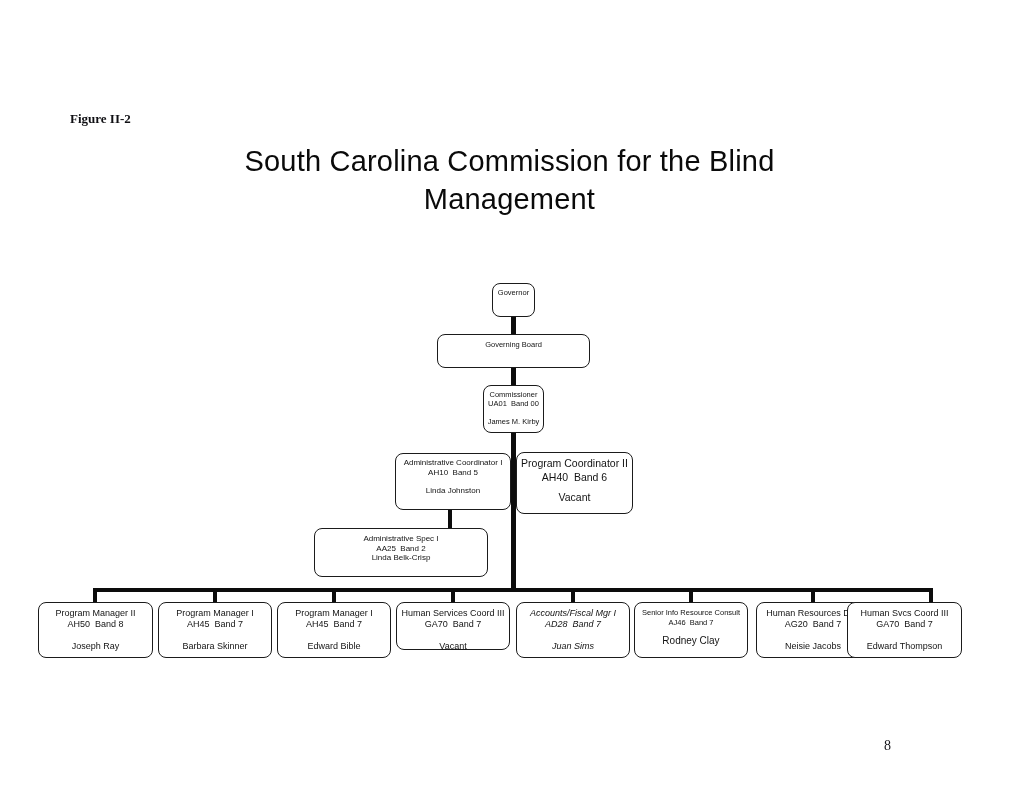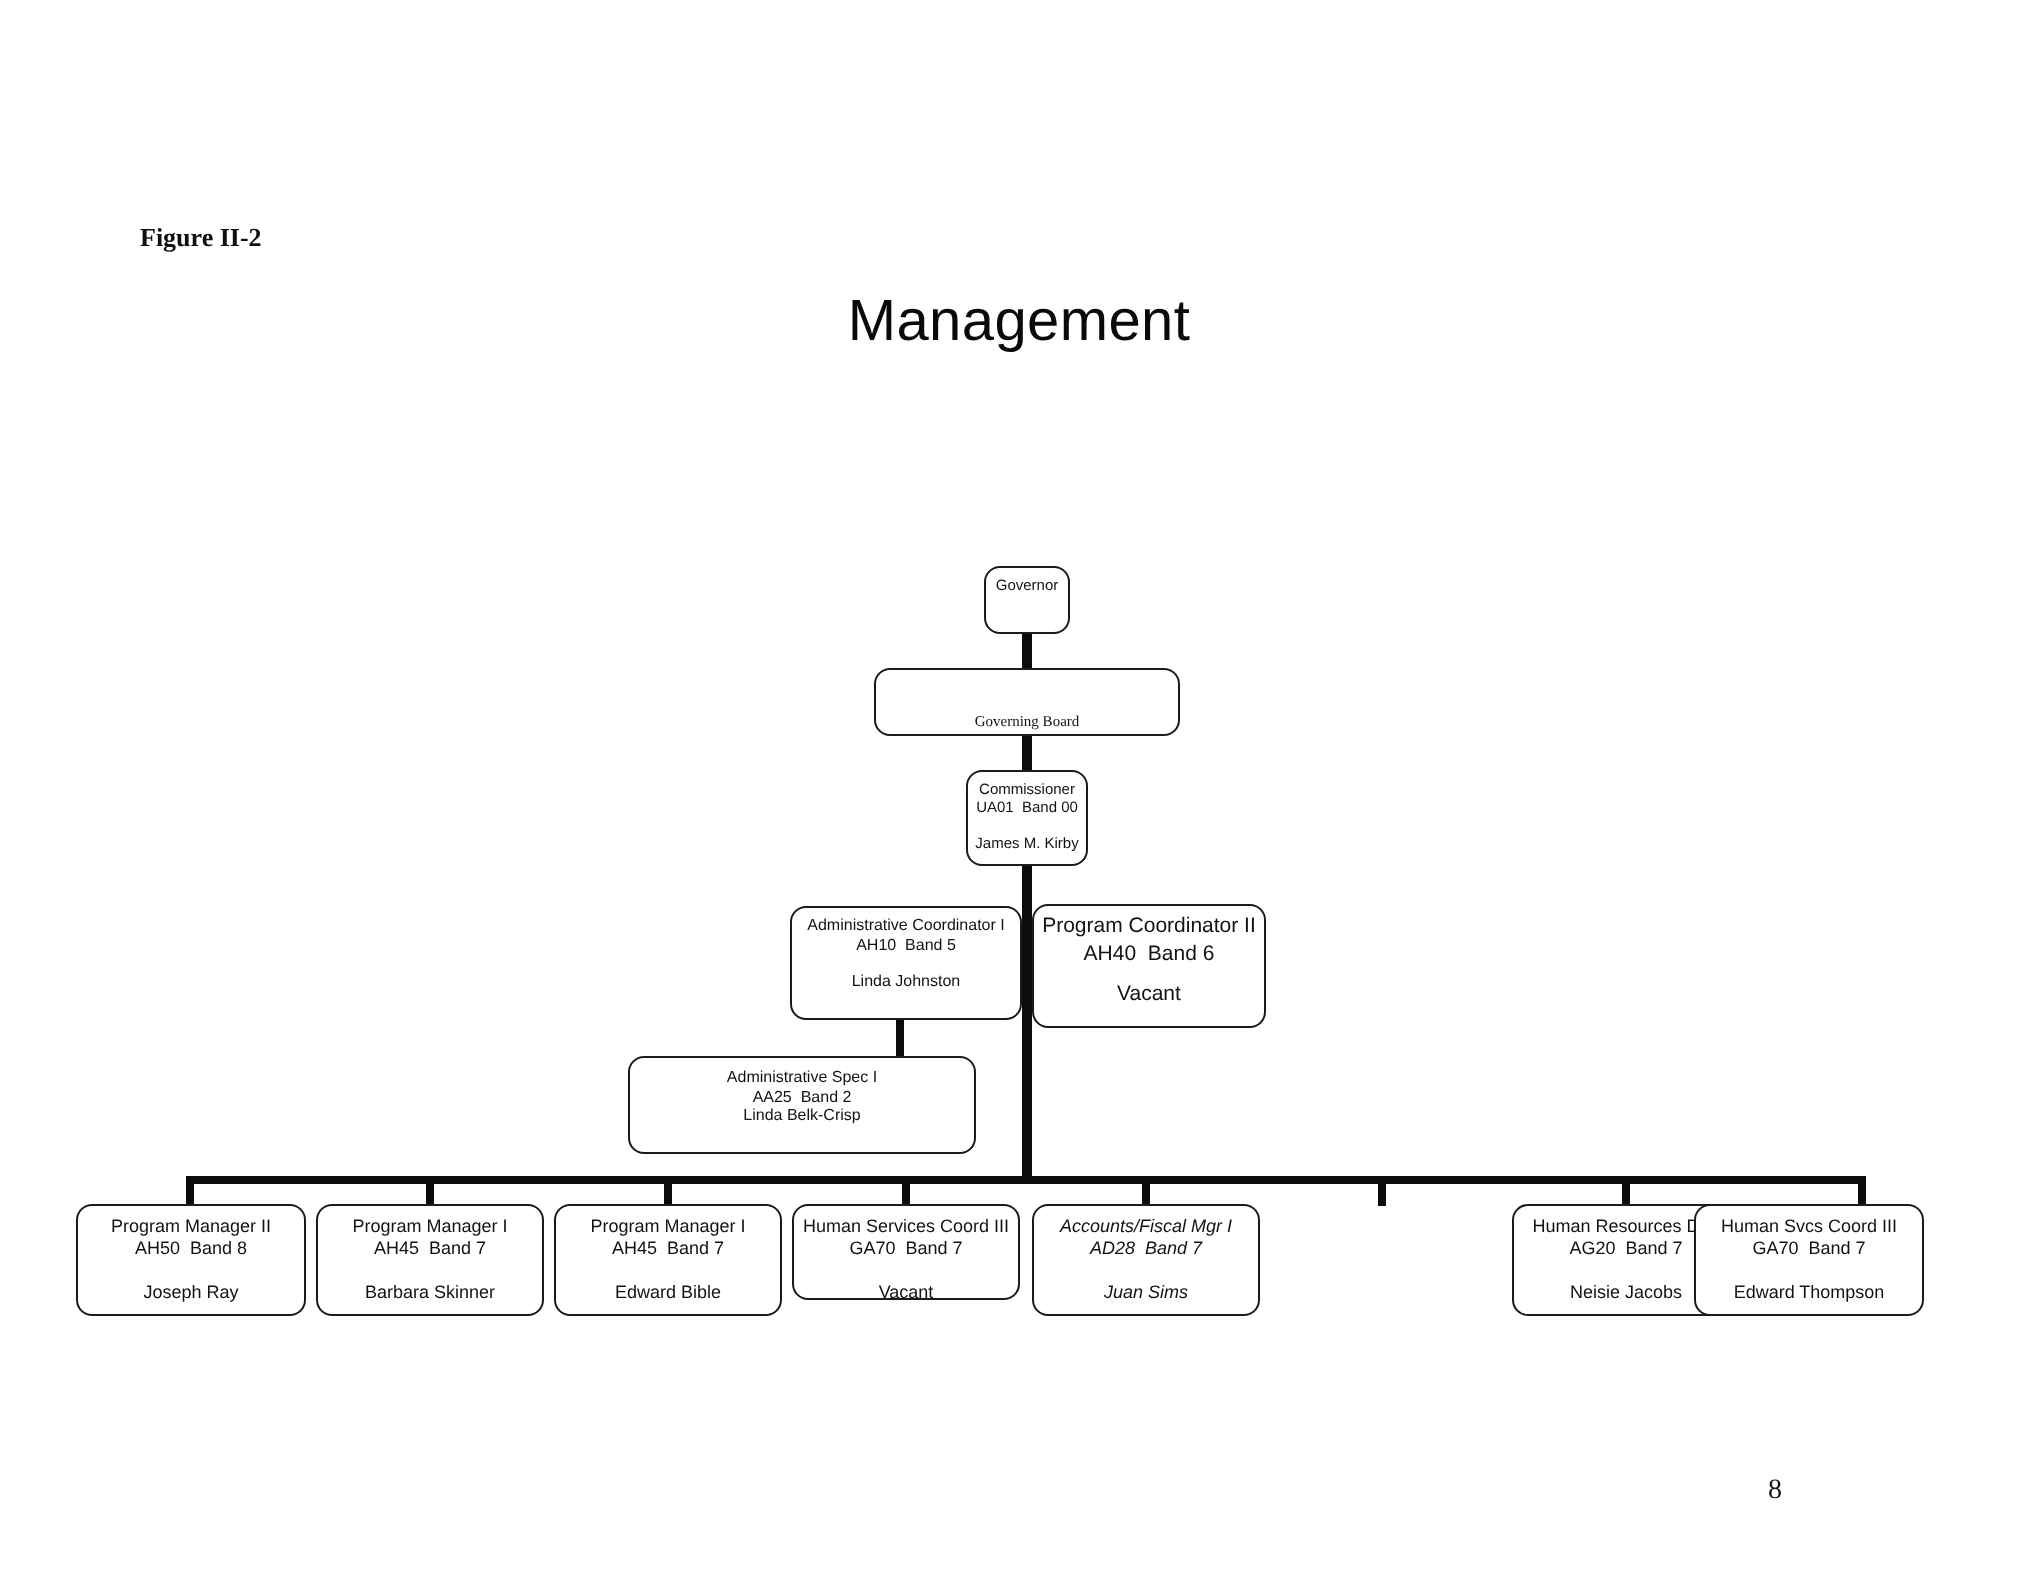--- a/index.html
+++ b/index.html
@@ -26,41 +26,42 @@
   .org-box {
     position:absolute; background:#fff;
     border:1.6px solid #1b1b1b; border-radius:8px;
     text-align:center; color:#131313; overflow:hidden;
   }
   .org-box .l { white-space:pre; }
   .connector { position:absolute; background:#0c0c0c; }
 
   
   .bx-governor { font-size:7.5px; padding-top:4px; }
-  .bx-board { font-size:7.5px; padding-top:21px;font-family:Liberation Serif, serif; }
+  .bx-board { font-size:7.5px; padding-top:5px; }
   .bx-commissioner { font-size:7.5px; padding-top:4px; line-height:9px; }
   .bx-commissioner .name { margin-top:9px; }
   .bx-admincoord { font-size:8px; padding-top:4px; line-height:9.5px; }
   .bx-admincoord .name { margin-top:9px; }
   .bx-progcoord { font-size:10.5px; padding-top:4px; line-height:13.5px; }
   .bx-progcoord .name { margin-top:7px; }
   .bx-adminspec { font-size:8px; padding-top:5px; line-height:9.5px;margin-left:38px; }
   .bx-bottom { font-size:9px; padding-top:5px; line-height:10.5px; }
   .bx-bottom .name { margin-top:12px; }
   .bx-bottom.small-title .l.title, .bx-bottom.small-title .l.code { font-size:7.5px; line-height:9.5px; }
   .bx-bottom.small-title .name { font-size:10px; margin-top:9px; }
 </style>
 </head>
 <body>
 
 <div class="canvas">
 
   <div class="figure-label">Figure II-2</div>
 
   <div class="doc-title">
+    <div>South Carolina Commission for the Blind</div>
     <div>Management</div>
   </div>
 
   <div class="connector" style="left:511px; top:316px; width:5px; height:19px;"></div>
   <div class="connector" style="left:511px; top:366px; width:5px; height:20px;"></div>
   <div class="connector" style="left:511px; top:431px; width:5px; height:161px;"></div>
   <div class="connector" style="left:448px; top:509px; width:4px; height:48px;"></div>
   <div class="connector" style="left:93px; top:588px; width:840px; height:4px;"></div>
   <div class="connector" style="left:93px;  top:588px; width:4px; height:15px;"></div>
   <div class="connector" style="left:213px; top:588px; width:4px; height:15px;"></div>
@@ -126,20 +127,25 @@
     <div class="l code">GA70  Band 7</div>
     <div class="l name">Vacant</div>
   </div>
 
   <div class="org-box bx-bottom" style="left:516px; top:602px; width:114px; height:56px;font-style:italic;">
     <div class="l title">Accounts/Fiscal Mgr I</div>
     <div class="l code">AD28  Band 7</div>
     <div class="l name">Juan Sims</div>
   </div>
 
+  <div class="org-box bx-bottom small-title" style="left:634px; top:602px; width:114px; height:56px;">
+    <div class="l title">Senior Info Resource Consult</div>
+    <div class="l code">AJ46  Band 7</div>
+    <div class="l name">Rodney Clay</div>
+  </div>
 
   <div class="org-box bx-bottom" style="left:756px; top:602px; width:114px; height:56px;">
     <div class="l title">Human Resources Dir I</div>
     <div class="l code">AG20  Band 7</div>
     <div class="l name">Neisie Jacobs</div>
   </div>
 
   <div class="org-box bx-bottom" style="left:847px; top:602px; width:115px; height:56px;">
     <div class="l title">Human Svcs Coord III</div>
     <div class="l code">GA70  Band 7</div>

